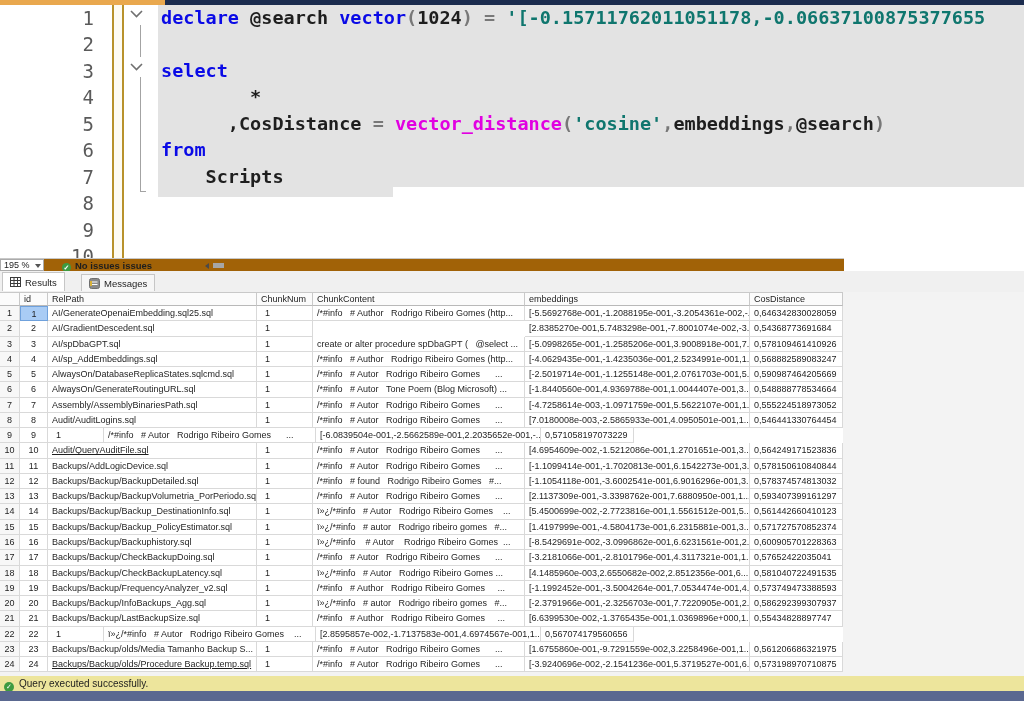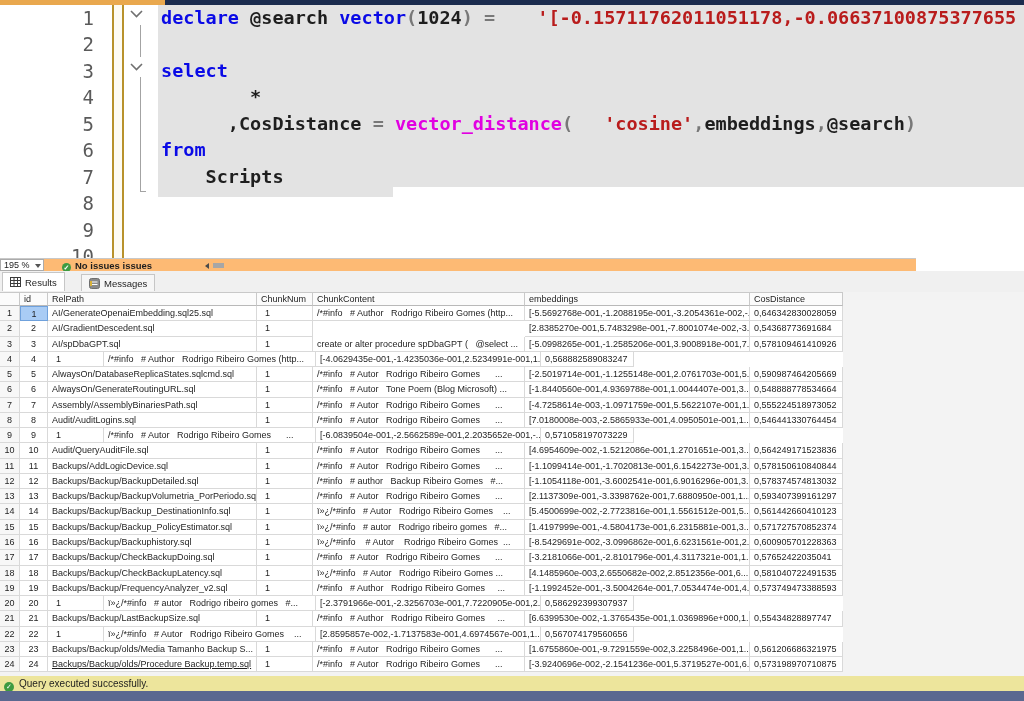--- a/index.html
+++ b/index.html
@@ -25,26 +25,26 @@
 
   .code-area{position:absolute;left:158px;top:0;right:0;bottom:0;overflow:hidden;}
   .sel-1{position:absolute;left:0;top:0;right:0;height:182px;background:#E3E3E3;}
   .sel-2{position:absolute;left:0;top:182px;width:235px;height:10px;background:#E3E3E3;}
   .code-lines{position:absolute;left:3px;top:0;right:0;}
   .code-line{height:26.45px;line-height:26.45px;white-space:pre;
       font-family:"DejaVu Sans Mono",monospace;font-size:18.5px;font-weight:bold;color:#1E1E1E;}
   .tok-kw{color:#0A0AE6;}
   .tok-pl{color:#1E1E1E;}
   .tok-op{color:#787878;}
-  .tok-str{color:#b91c1c;margin-left:31px;}
+  .tok-str{color:#0f766e;}
   .tok-fn{color:#E100E1;}
   .tok-num{color:#1E1E1E;}
 
   
-  .estatus{position:absolute;top:258px;left:0;width:916px;height:13px;background:#fdba74;
+  .estatus{position:absolute;top:258px;left:0;width:844px;height:13px;background:#a16207;
       border-top:1px solid #C8C8C8;box-sizing:border-box;}
   .zoom-combo{position:absolute;left:0;top:0;width:44px;height:12px;background:#fff;
       border:1px solid #ABABAB;box-sizing:border-box;font-size:9px;color:#222;line-height:10px;padding-left:3px;}
   .zoom-arrow{position:absolute;right:2px;top:4px;width:0;height:0;
       border-left:3px solid transparent;border-right:3px solid transparent;border-top:4px solid #555;}
   .issues{position:absolute;left:62px;top:1px;font-size:9.5px;font-weight:bold;color:#1E1E1E;}
   .check-dot{display:inline-block;width:9px;height:9px;border-radius:50%;background:#3E9B41;
       color:#fff;font-size:7px;line-height:9px;text-align:center;vertical-align:-1px;margin-right:4px;}
   .hscroll-arrow{position:absolute;left:205px;top:4px;width:0;height:0;
       border-top:3px solid transparent;border-bottom:3px solid transparent;border-right:4px solid #4a4a4a;}
@@ -207,20 +207,21 @@
             <div class="gcell c1" style="width: 28px;">3</div>
             <div class="gcell c2" style="width: 209px;">AI/spDbaGPT.sql</div>
             <div class="gcell c3" style="width: 56px;">1</div>
             <div class="gcell c4" style="width: 212px;">create or alter procedure spDbaGPT (   @select ...</div>
             <div class="gcell c5" style="width: 225px;">[-5.0998265e-001,-1.2585206e-001,3.9008918e-001,7...</div>
             <div class="gcell c6" style="width: 93px;">0,578109461410926</div>
           </div>
           <div class="grow">
             <div class="gcell c0" style="width: 20px;">4</div>
             <div class="gcell c1" style="width: 28px;">4</div>
+            <div class="gcell c2" style="width: 209px;">AI/sp_AddEmbeddings.sql</div>
             <div class="gcell c3" style="width: 56px;">1</div>
             <div class="gcell c4" style="width: 212px;">/*#info   # Author   Rodrigo Ribeiro Gomes (http...</div>
             <div class="gcell c5" style="width: 225px;">[-4.0629435e-001,-1.4235036e-001,2.5234991e-001,1...</div>
             <div class="gcell c6" style="width: 93px;">0,568882589083247</div>
           </div>
           <div class="grow">
             <div class="gcell c0" style="width: 20px;">5</div>
             <div class="gcell c1" style="width: 28px;">5</div>
             <div class="gcell c2" style="width: 209px;">AlwaysOn/DatabaseReplicaStates.sqlcmd.sql</div>
             <div class="gcell c3" style="width: 56px;">1</div>
@@ -259,41 +260,41 @@
             <div class="gcell c0" style="width: 20px;">9</div>
             <div class="gcell c1" style="width: 28px;">9</div>
             <div class="gcell c3" style="width: 56px;">1</div>
             <div class="gcell c4" style="width: 212px;">/*#info   # Autor   Rodrigo Ribeiro Gomes      ...</div>
             <div class="gcell c5" style="width: 225px;">[-6.0839504e-001,-2.5662589e-001,2.2035652e-001,-...</div>
             <div class="gcell c6" style="width: 93px;">0,571058197073229</div>
           </div>
           <div class="grow">
             <div class="gcell c0" style="width: 20px;">10</div>
             <div class="gcell c1" style="width: 28px;">10</div>
-            <div class="gcell c2" style="width: 209px;">Audit/QueryAuditFile.sql</div>
+            <div class="gcell c2" style="width: 209px; text-decoration: underline;">Audit/QueryAuditFile.sql</div>
             <div class="gcell c3" style="width: 56px;">1</div>
             <div class="gcell c4" style="width: 212px;">/*#info   # Autor   Rodrigo Ribeiro Gomes      ...</div>
             <div class="gcell c5" style="width: 225px;">[4.6954609e-002,-1.5212086e-001,1.2701651e-001,3...</div>
             <div class="gcell c6" style="width: 93px;">0,564249171523836</div>
           </div>
           <div class="grow">
             <div class="gcell c0" style="width: 20px;">11</div>
             <div class="gcell c1" style="width: 28px;">11</div>
             <div class="gcell c2" style="width: 209px;">Backups/AddLogicDevice.sql</div>
             <div class="gcell c3" style="width: 56px;">1</div>
             <div class="gcell c4" style="width: 212px;">/*#info   # Autor   Rodrigo Ribeiro Gomes      ...</div>
             <div class="gcell c5" style="width: 225px;">[-1.1099414e-001,-1.7020813e-001,6.1542273e-001,3...</div>
             <div class="gcell c6" style="width: 93px;">0,578150610840844</div>
           </div>
           <div class="grow">
             <div class="gcell c0" style="width: 20px;">12</div>
             <div class="gcell c1" style="width: 28px;">12</div>
             <div class="gcell c2" style="width: 209px;">Backups/Backup/BackupDetailed.sql</div>
             <div class="gcell c3" style="width: 56px;">1</div>
-            <div class="gcell c4" style="width: 212px;">/*#info   # author   Backup Ribeiro Gomes   #...</div>
+            <div class="gcell c4" style="width: 212px;">/*#info   # found   Rodrigo Ribeiro Gomes   #...</div>
             <div class="gcell c5" style="width: 225px;">[-1.1054118e-001,-3.6002541e-001,6.9016296e-001,3...</div>
             <div class="gcell c6" style="width: 93px;">0,578374574813032</div>
           </div>
           <div class="grow">
             <div class="gcell c0" style="width: 20px;">13</div>
             <div class="gcell c1" style="width: 28px;">13</div>
             <div class="gcell c2" style="width: 209px;">Backups/Backup/BackupVolumetria_PorPeriodo.sql</div>
             <div class="gcell c3" style="width: 56px;">1</div>
             <div class="gcell c4" style="width: 212px;">/*#info   # Autor   Rodrigo Ribeiro Gomes      ...</div>
             <div class="gcell c5" style="width: 225px;">[2.1137309e-001,-3.3398762e-001,7.6880950e-001,1...</div>
@@ -349,20 +350,21 @@
             <div class="gcell c1" style="width: 28px;">19</div>
             <div class="gcell c2" style="width: 209px;">Backups/Backup/FrequencyAnalyzer_v2.sql</div>
             <div class="gcell c3" style="width: 56px;">1</div>
             <div class="gcell c4" style="width: 212px;">/*#info   # Author   Rodrigo Ribeiro Gomes     ...</div>
             <div class="gcell c5" style="width: 225px;">[-1.1992452e-001,-3.5004264e-001,7.0534474e-001,4...</div>
             <div class="gcell c6" style="width: 93px;">0,573749473388593</div>
           </div>
           <div class="grow">
             <div class="gcell c0" style="width: 20px;">20</div>
             <div class="gcell c1" style="width: 28px;">20</div>
+            <div class="gcell c2" style="width: 209px;">Backups/Backup/InfoBackups_Agg.sql</div>
             <div class="gcell c3" style="width: 56px;">1</div>
             <div class="gcell c4" style="width: 212px;">ï»¿/*#info   # autor   Rodrigo ribeiro gomes   #...</div>
             <div class="gcell c5" style="width: 225px;">[-2.3791966e-001,-2.3256703e-001,7.7220905e-001,2...</div>
             <div class="gcell c6" style="width: 93px;">0,586292399307937</div>
           </div>
           <div class="grow">
             <div class="gcell c0" style="width: 20px;">21</div>
             <div class="gcell c1" style="width: 28px;">21</div>
             <div class="gcell c2" style="width: 209px;">Backups/Backup/LastBackupSize.sql</div>
             <div class="gcell c3" style="width: 56px;">1</div>

